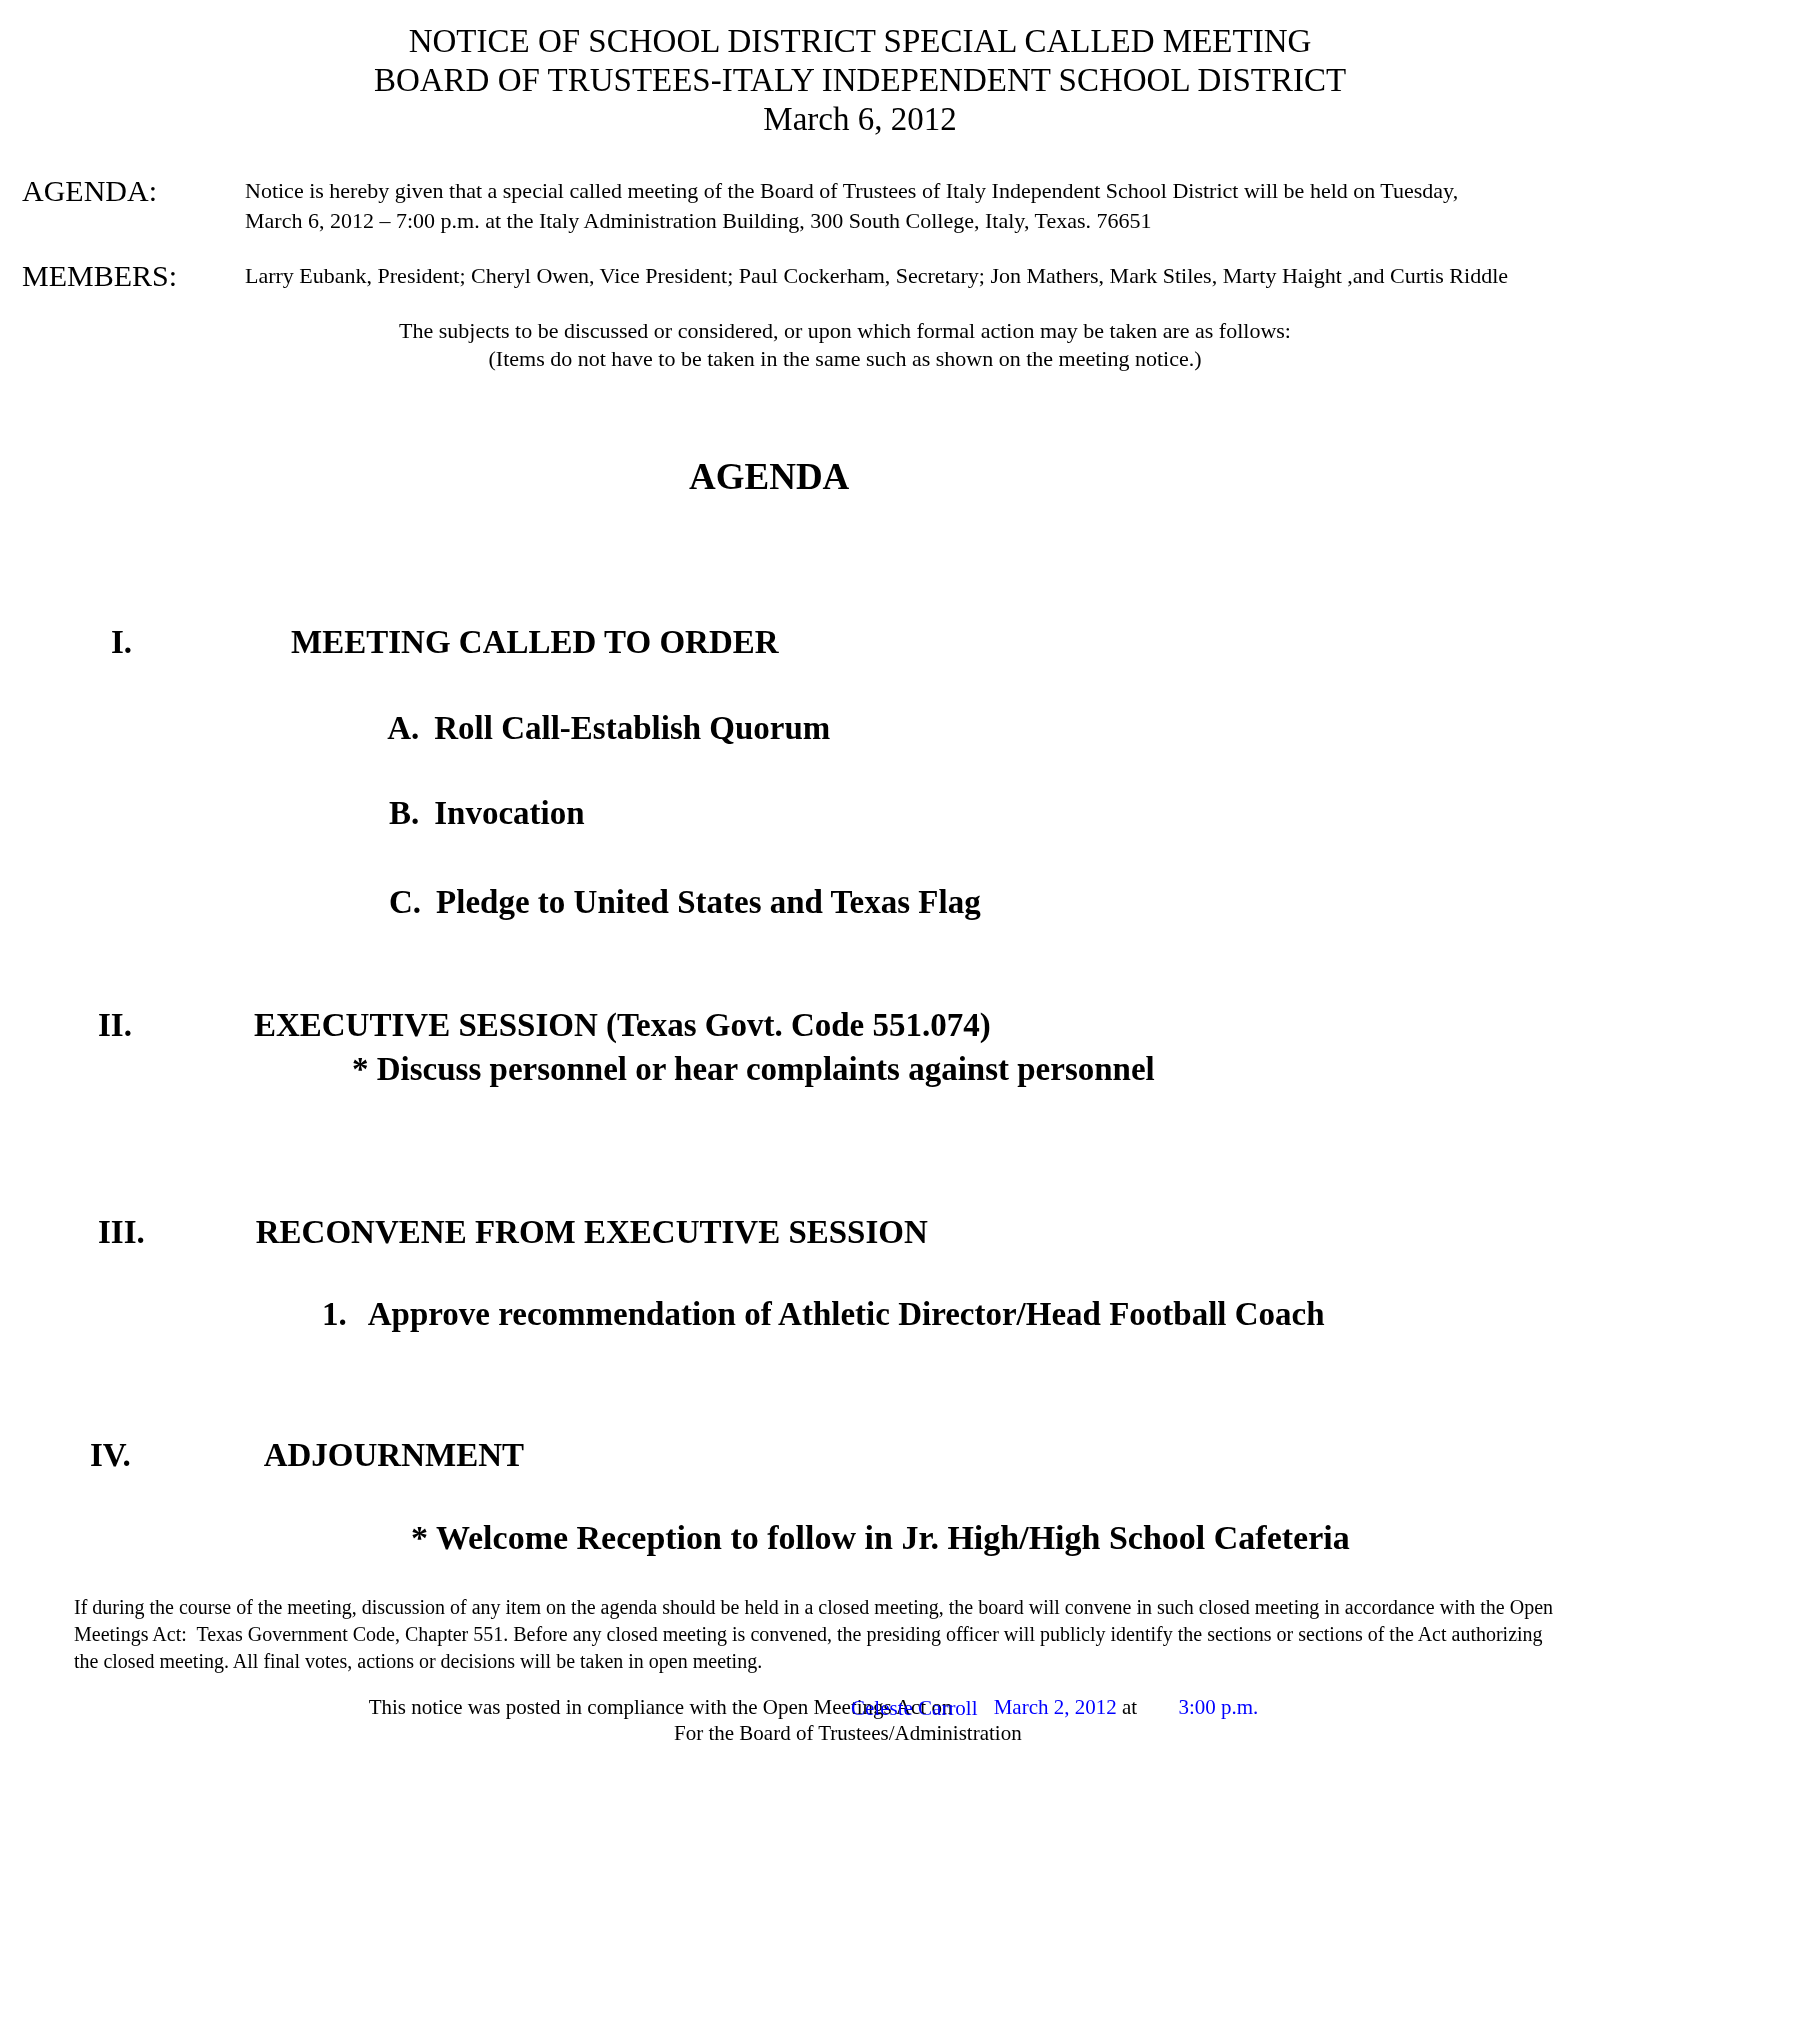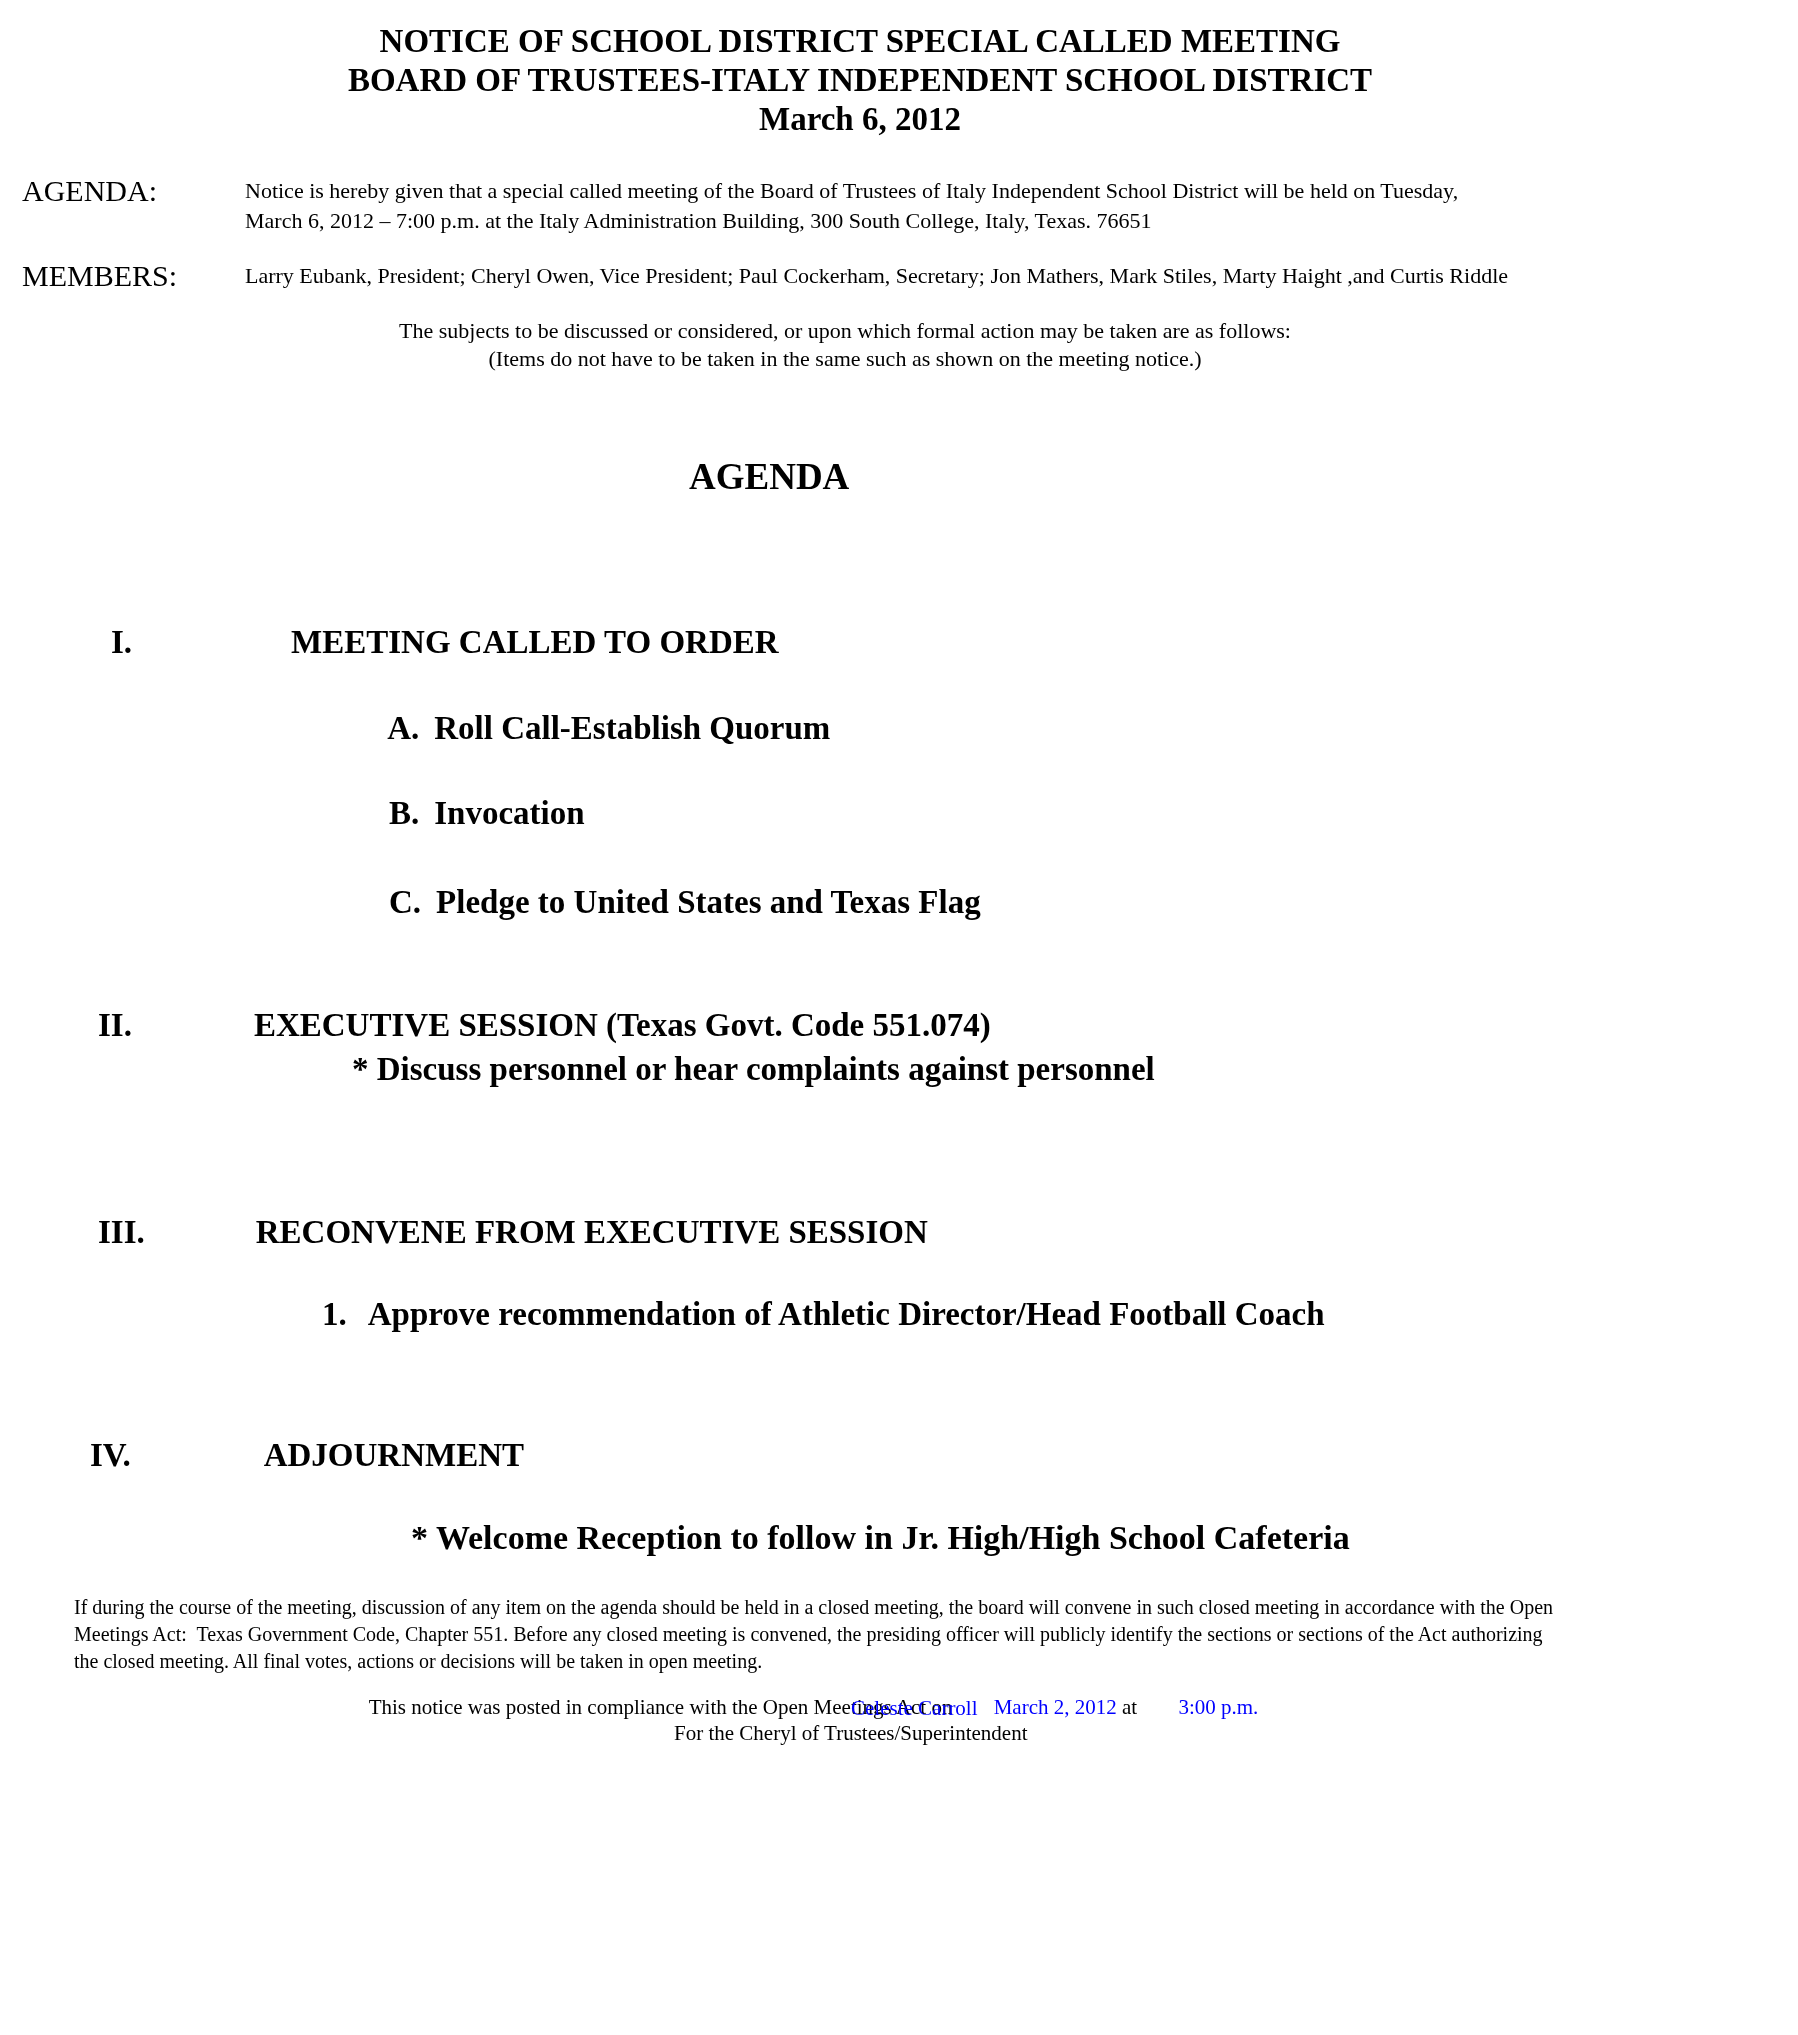--- a/index.html
+++ b/index.html
@@ -17,21 +17,21 @@
     overflow: hidden;
   }
   .abs { position: absolute; }
   .pre { white-space: pre; }
 
   .title-block {
     left: 0;
     top: 22px;
     width: 1720px;
     text-align: center;
-    font-weight: bold;
+    font-weight: normal;
     font-size: 33px;
     line-height: 39px;
   }
 
   .label-col {
     left: 22px;
     font-size: 30px;
     line-height: 30px;
     white-space: pre;
   }
@@ -209,16 +209,16 @@
     <div>If during the course of the meeting, discussion of any item on the agenda should be held in a closed meeting, the board will convene in such closed meeting in accordance with the Open</div>
     <div>Meetings Act:  Texas Government Code, Chapter 551. Before any closed meeting is convened, the presiding officer will publicly identify the sections or sections of the Act authorizing</div>
     <div>the closed meeting. All final votes, actions or decisions will be taken in open meeting.</div>
   </div>
 
   <div class="abs posted-line">
     <span>This notice was posted in compliance with the Open Meetings Act on </span><span class="blue">March 2, 2012</span><span> at </span><span class="blue">3:00 p.m.</span>
   </div>
 
   <div class="abs sig-name blue">Celeste Carroll</div>
-  <div class="abs sig-role">For the Cheryl of Trustees/Superintendent</div>
+  <div class="abs sig-role">For the Board of Trustees/Administration</div>
 
 </div>
 
 
 </body></html>

